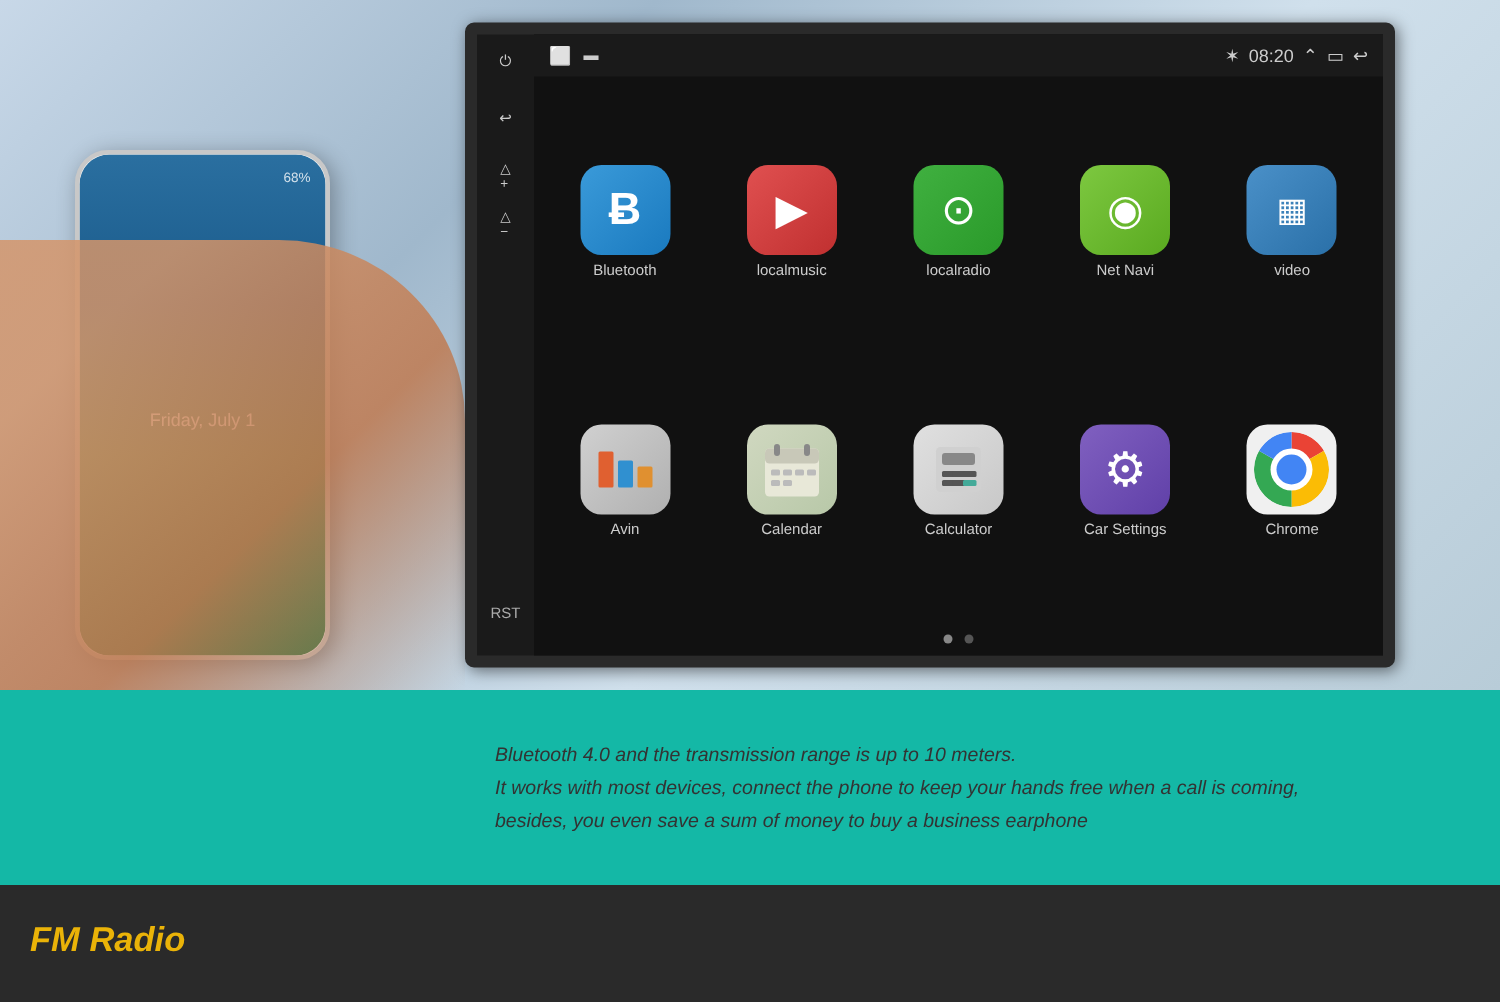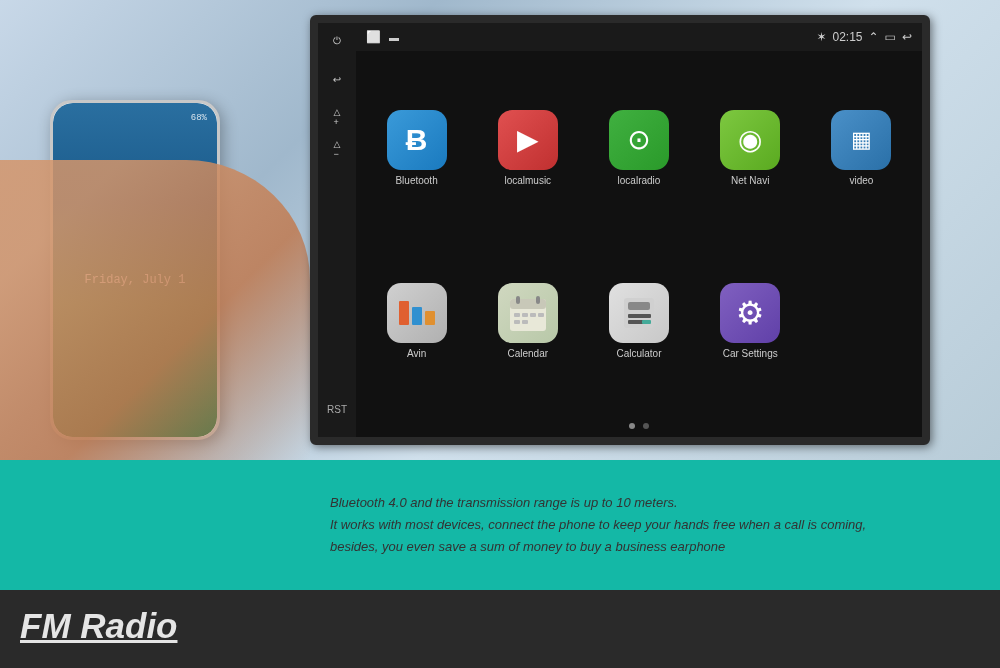--- a/index.html
+++ b/index.html
@@ -29,21 +29,20 @@
     }
 
     
     .phone-area {
       width: 310px;
       height: 460px;
       position: relative;
       display: flex;
       align-items: flex-end;
       justify-content: center;
-      font-family: Liberation Mono, monospace;
     }
 
     
     .phone-device {
       width: 170px;
       height: 340px;
       background: #f0f0f0;
       border-radius: 22px;
       border: 3px solid #c8c8c8;
       position: absolute;
@@ -264,26 +263,25 @@
     .fm-section {
       background: #2a2a2a;
       padding: 15px 20px;
       flex: 1;
       display: flex;
       flex-direction: column;
       justify-content: center;
     }
 
     .fm-title {
-      font-size: 35px;
+      font-size: 23px;
       font-weight: bold;
       font-style: italic;
-      color: #e5e5e5;
+      color: #eab308;
       margin-bottom: 6px;
-      text-decoration: underline;
     }
 
     .fm-description {
       font-size: 12px;
       color: #aaa;
       font-style: italic;
     }
 
     
     .mic-label {
@@ -329,21 +327,21 @@
 
       <div class="screen-content">
 
         <div class="status-bar">
           <div class="status-left">
             <span style="font-size:12px;">⬜</span>
             <span style="font-size:10px;">▬</span>
           </div>
           <div class="status-right">
             <span>✶</span>
-            <span>02:15</span>
+            <span>08:20</span>
             <span>⌃</span>
             <span>▭</span>
             <span>↩</span>
           </div>
         </div>
 
         <div class="app-grid">
 
           <div class="app-icon">
             <div class="app-icon-img app-bluetooth">
@@ -425,20 +423,42 @@
             <span class="app-icon-label">Calculator</span>
           </div>
 
           <div class="app-icon">
             <div class="app-icon-img app-carsettings">
               <span style="color:white;font-size:32px;">⚙</span>
             </div>
             <span class="app-icon-label">Car Settings</span>
           </div>
 
+          <div class="app-icon">
+            <div class="app-icon-img app-chrome" style="background:#f0f0f0; overflow:hidden;">
+              <div style="position:relative;width:50px;height:50px;border-radius:50%;overflow:hidden;">
+                <svg width="50" height="50" viewBox="0 0 50 50">
+                  <circle cx="25" cy="25" r="25" fill="#f0f0f0"></circle>
+
+                  <path d="M25,25 L25,0 A25,25 0 0,1 46.7,12.5 Z" fill="#ea4335"></path>
+
+                  <path d="M25,25 L46.7,12.5 A25,25 0 0,1 25,50 Z" fill="#fbbc05"></path>
+
+                  <path d="M25,25 L25,50 A25,25 0 0,1 3.3,12.5 Z" fill="#34a853"></path>
+
+                  <path d="M25,25 L3.3,12.5 A25,25 0 0,1 25,0 Z" fill="#4285f4"></path>
+
+                  <circle cx="25" cy="25" r="14" fill="white"></circle>
+
+                  <circle cx="25" cy="25" r="10" fill="#4285f4"></circle>
+                </svg>
+              </div>
+            </div>
+            <span class="app-icon-label">Chrome</span>
+          </div>
         </div>
 
         <div class="dot-indicators">
           <div class="dot active"></div>
           <div class="dot"></div>
         </div>
       </div>
     </div>
 
   </div>

